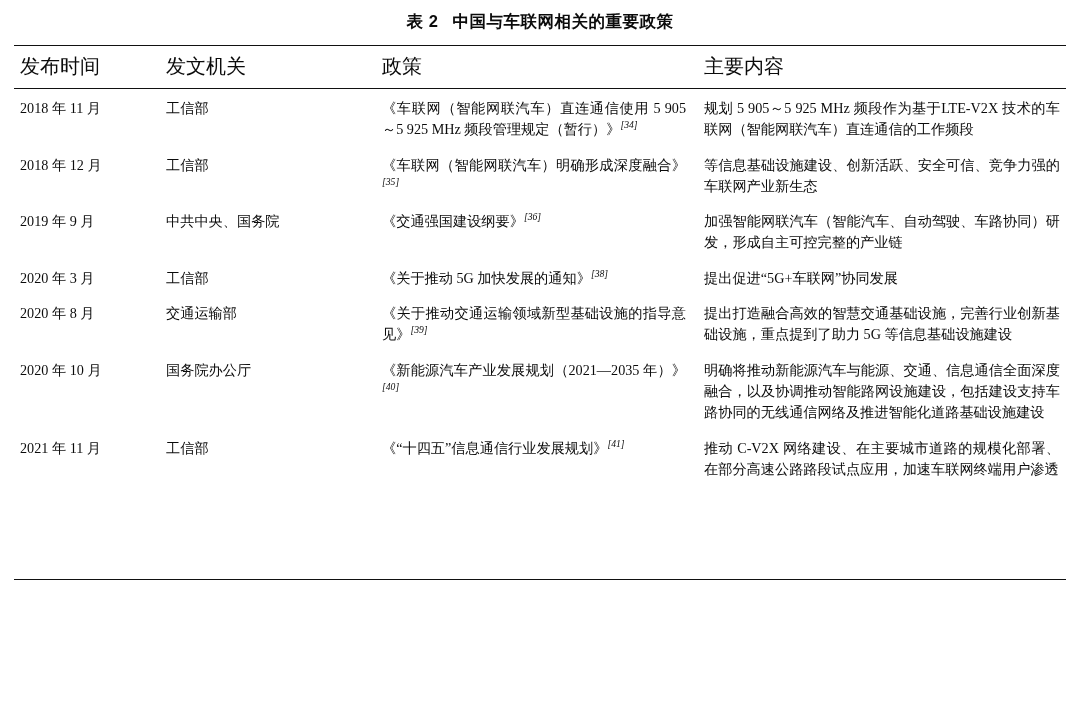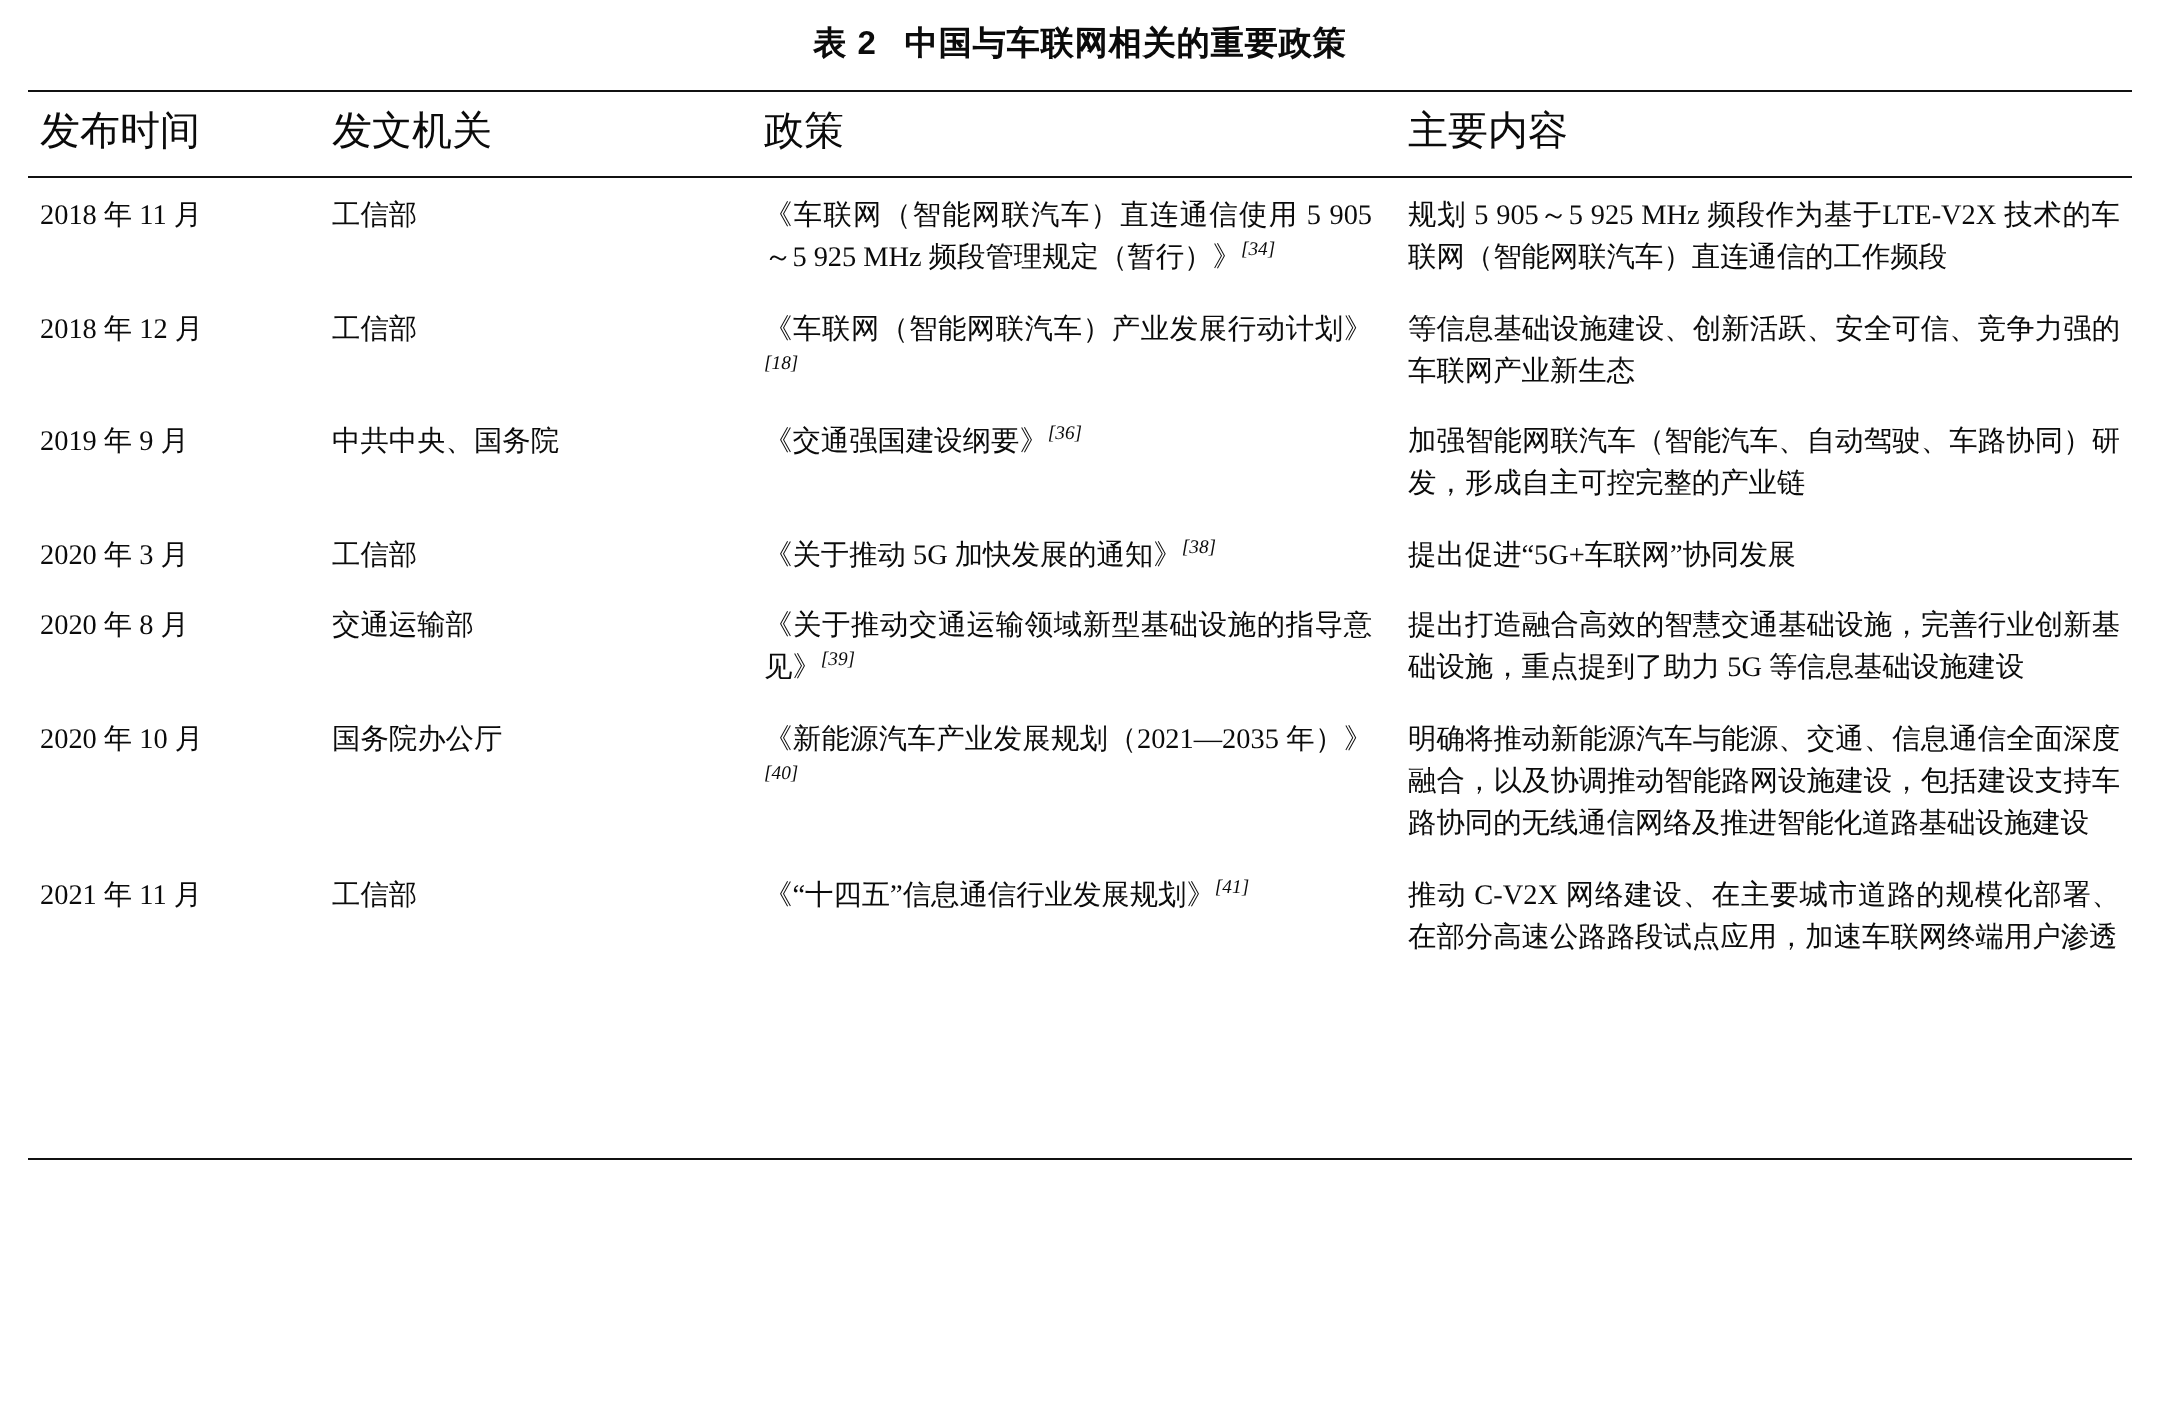--- a/index.html
+++ b/index.html
@@ -112,21 +112,21 @@
     <tbody id="tbody">
         <tr>
           <td class="cell-col1">2018 年 11 月</td>
           <td class="cell-col2">工信部</td>
           <td class="cell-col3"><span>《车联网（智能网联汽车）直连通信使用 5 905～5 925 MHz 频段管理规定（暂行）》</span><sup>[34]</sup></td>
           <td class="cell-col4"><span>规划 5 905～5 925 MHz 频段作为基于LTE-V2X 技术的车联网（智能网联汽车）直连通信的工作频段</span></td>
         </tr>
         <tr>
           <td class="cell-col1">2018 年 12 月</td>
           <td class="cell-col2">工信部</td>
-          <td class="cell-col3"><span>《车联网（智能网联汽车）产业发展行动计划》</span><sup>[18]</sup></td>
+          <td class="cell-col3"><span>《车联网（智能网联汽车）明确形成深度融合》</span><sup>[35]</sup></td>
           <td class="cell-col4"><span>等信息基础设施建设、创新活跃、安全可信、竞争力强的车联网产业新生态</span></td>
         </tr>
         <tr>
           <td class="cell-col1">2019 年 9 月</td>
           <td class="cell-col2">中共中央、国务院</td>
           <td class="cell-col3"><span>《交通强国建设纲要》</span><sup>[36]</sup></td>
           <td class="cell-col4"><span>加强智能网联汽车（智能汽车、自动驾驶、车路协同）研发，形成自主可控完整的产业链</span></td>
         </tr>
         <tr>
           <td class="cell-col1">2020 年 3 月</td>

